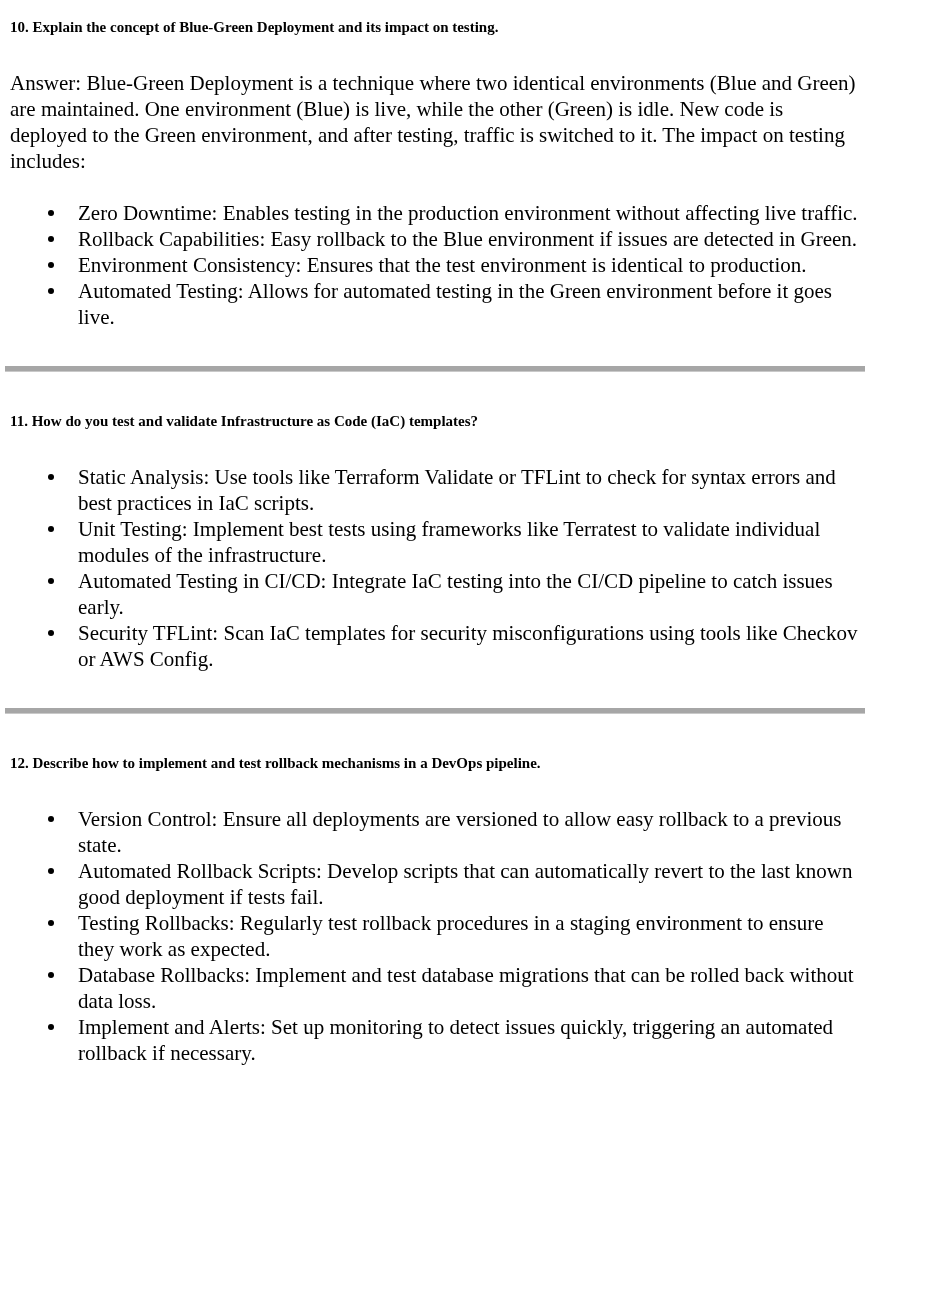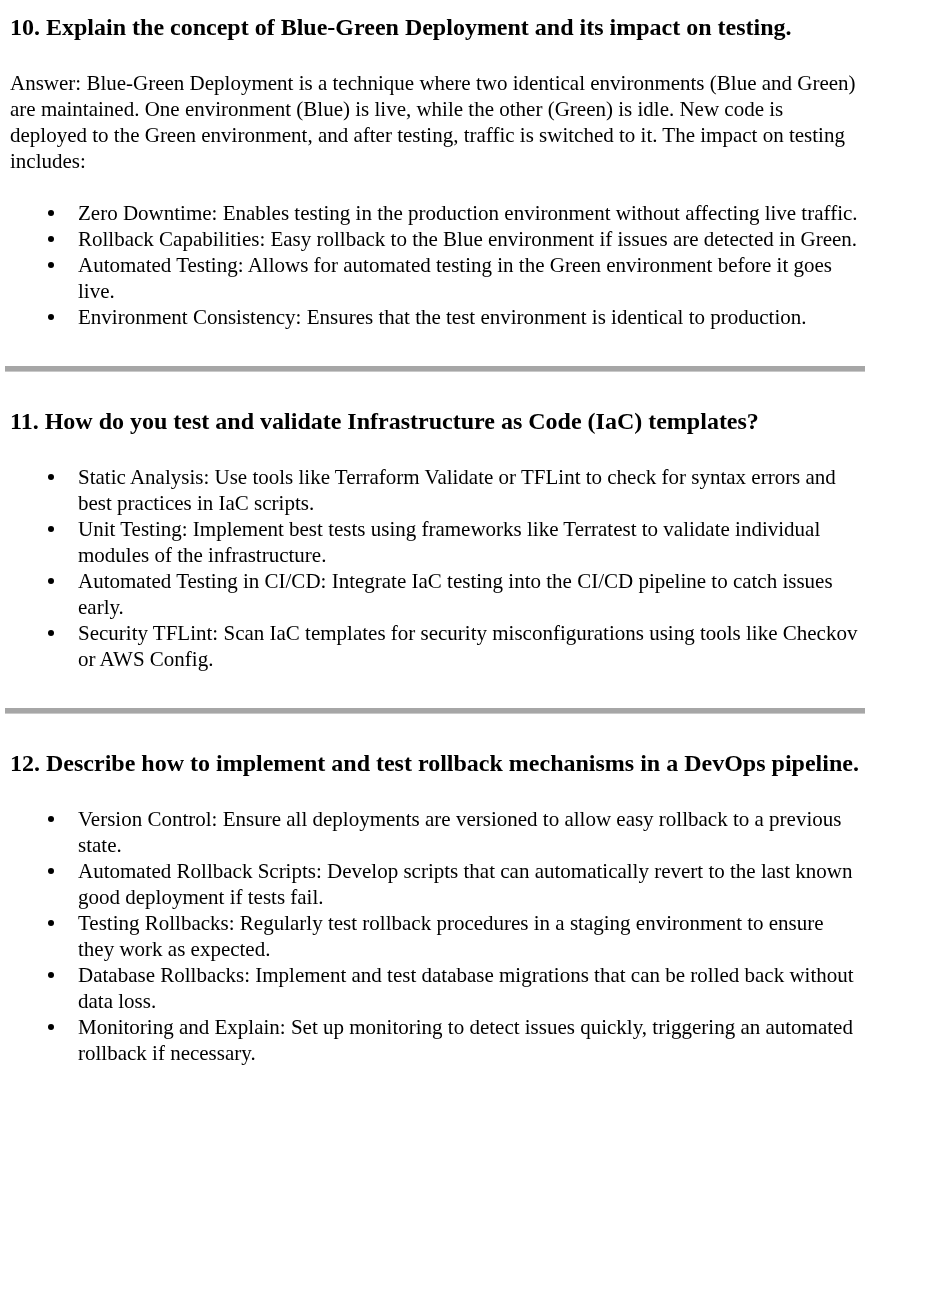--- a/index.html
+++ b/index.html
@@ -14,21 +14,21 @@
     font-family: "Liberation Serif", "DejaVu Serif", serif;
     font-size: 21px;
     line-height: 26px;
     color: #000000;
   }
   .content {
     padding: 14px 14px 0 10px;
   }
   .question {
     font-weight: bold;
-    font-size: 24px;
+    font-size: 15px;
     line-height: 26px;
     margin: 0 0 30px 0;
     max-width: 880px;
   }
   .answer {
     margin: 0 0 26px 0;
     max-width: 854px;
   }
   .answer strong, .bullet-term {
     font-weight: normal;
@@ -64,38 +64,38 @@
 </head>
 <body>
 
 <div class="content">
 
   <h3 class="question">10. Explain the concept of Blue-Green Deployment and its impact on testing.</h3>
   <p class="answer"><strong>Answer: Blue-Green Deployment</strong><span> is a technique where two identical environments (Blue and Green) are maintained. One environment (Blue) is live, while the other (Green) is idle. New code is deployed to the Green environment, and after testing, traffic is switched to it. The impact on testing includes:</span></p>
   <ul class="bullets">
     <li><strong class="bullet-term">Zero Downtime:</strong><span> Enables testing in the production environment without affecting live traffic.</span></li>
     <li><strong class="bullet-term">Rollback Capabilities:</strong><span> Easy rollback to the Blue environment if issues are detected in Green.</span></li>
+    <li><strong class="bullet-term">Environment Consistency:</strong><span> Ensures that the test environment is identical to production.</span></li>
     <li><strong class="bullet-term">Automated Testing:</strong><span> Allows for automated testing in the Green environment before it goes live.</span></li>
-    <li><strong class="bullet-term">Environment Consistency:</strong><span> Ensures that the test environment is identical to production.</span></li>
   </ul>
 
   <div class="divider"></div>
 
   <h3 class="question">11. How do you test and validate Infrastructure as Code (IaC) templates?</h3>
   <ul class="bullets">
     <li><strong class="bullet-term">Static Analysis:</strong><span> Use tools like Terraform Validate or TFLint to check for syntax errors and best practices in IaC scripts.</span></li>
     <li><strong class="bullet-term">Unit Testing:</strong><span> Implement best tests using frameworks like Terratest to validate individual modules of the infrastructure.</span></li>
     <li><strong class="bullet-term">Automated Testing in CI/CD:</strong><span> Integrate IaC testing into the CI/CD pipeline to catch issues early.</span></li>
     <li><strong class="bullet-term">Security TFLint:</strong><span> Scan IaC templates for security misconfigurations using tools like Checkov or AWS Config.</span></li>
   </ul>
 
   <div class="divider"></div>
 
   <h3 class="question">12. Describe how to implement and test rollback mechanisms in a DevOps pipeline.</h3>
   <ul class="bullets">
     <li><strong class="bullet-term">Version Control:</strong><span> Ensure all deployments are versioned to allow easy rollback to a previous state.</span></li>
     <li><strong class="bullet-term">Automated Rollback Scripts:</strong><span> Develop scripts that can automatically revert to the last known good deployment if tests fail.</span></li>
     <li><strong class="bullet-term">Testing Rollbacks:</strong><span> Regularly test rollback procedures in a staging environment to ensure they work as expected.</span></li>
     <li><strong class="bullet-term">Database Rollbacks:</strong><span> Implement and test database migrations that can be rolled back without data loss.</span></li>
-    <li><strong class="bullet-term">Monitoring and Explain:</strong><span> Set up monitoring to detect issues quickly, triggering an automated rollback if necessary.</span></li>
+    <li><strong class="bullet-term">Implement and Alerts:</strong><span> Set up monitoring to detect issues quickly, triggering an automated rollback if necessary.</span></li>
   </ul>
 
 </div>
 
 </body></html>

